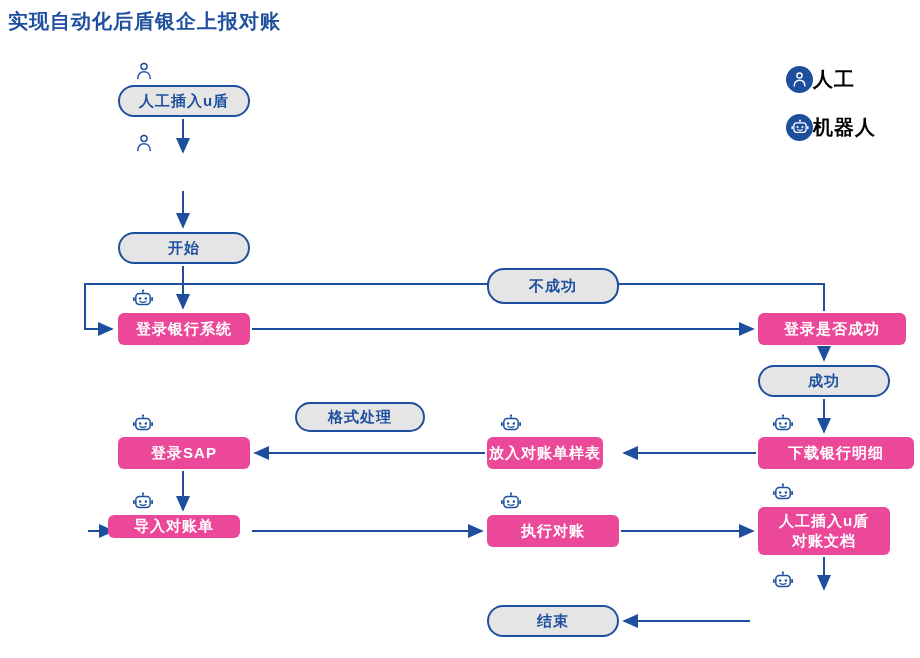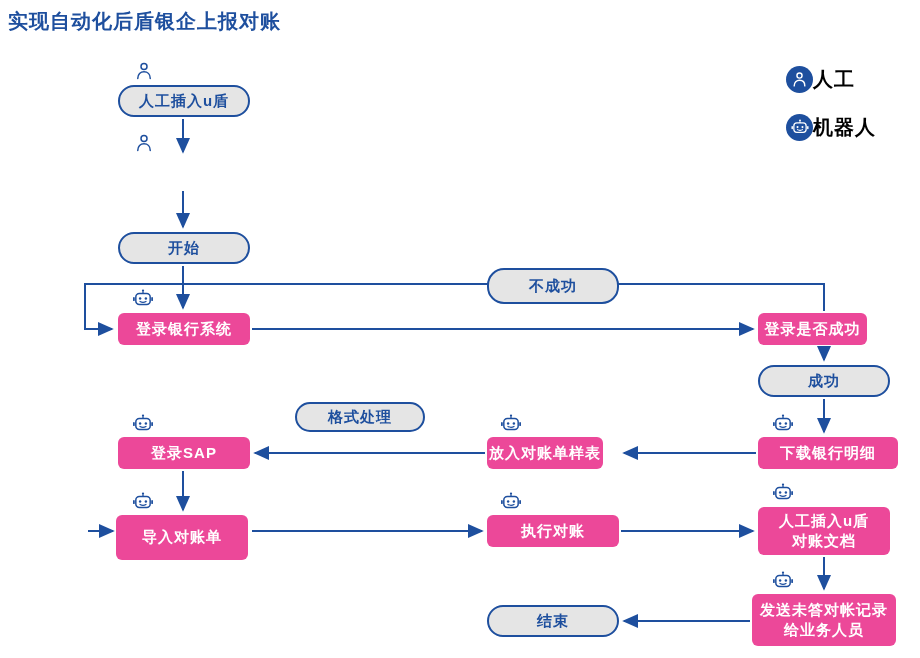--- a/index.html
+++ b/index.html
@@ -138,27 +138,25 @@
       </svg></span>
   <span class="icon" style="left:772px;top:571px">
     <svg width="22" height="21" viewBox="0 0 24 24">
         <use href="#sym-robot"></use>
       </svg></span>
 
   <div class="node pill" style="left:118px;top:85px;width:132px;height:32px">人工插入u盾</div>
   <div class="node pill" style="left:118px;top:232px;width:132px;height:32px">开始</div>
   <div class="node filled" style="left:118px;top:313px;width:132px;height:32px">登录银行系统</div>
   <div class="node pill" style="left:487px;top:268px;width:132px;height:36px">不成功</div>
-  <div class="node filled" style="left:758px;top:313px;width:109px;height:32px">登录是否成功</div>
+  <div class="node filled" style="left:758px;top:313px;width:148px;height:32px">登录是否成功</div>
   <div class="node pill" style="left:758px;top:365px;width:132px;height:32px">成功</div>
-  <div class="node filled" style="left:758px;top:437px;width:140px;height:32px">下载银行明细</div>
+  <div class="node filled" style="left:758px;top:437px;width:156px;height:32px">下载银行明细</div>
   <div class="node filled" style="left:487px;top:437px;width:116px;height:32px">放入对账单样表</div>
   <div class="node pill" style="left:295px;top:402px;width:130px;height:30px">格式处理</div>
   <div class="node filled" style="left:118px;top:437px;width:132px;height:32px">登录SAP</div>
-  <div class="node filled" style="left:116px;top:515px;width:132px;height:45px">导入对账单</div>
+  <div class="node filled" style="left:108px;top:515px;width:132px;height:23px">导入对账单</div>
   <div class="node filled" style="left:487px;top:515px;width:132px;height:32px">执行对账</div>
   <div class="node filled" style="left:758px;top:507px;width:132px;height:48px">人工插入u盾
 对账文档</div>
-  <div class="node filled" style="left:752px;top:594px;width:144px;height:52px">发送未答对帐记录
-给业务人员</div>
   <div class="node pill" style="left:487px;top:605px;width:132px;height:32px">结束</div>
 
 </div>
 
 </body></html>

